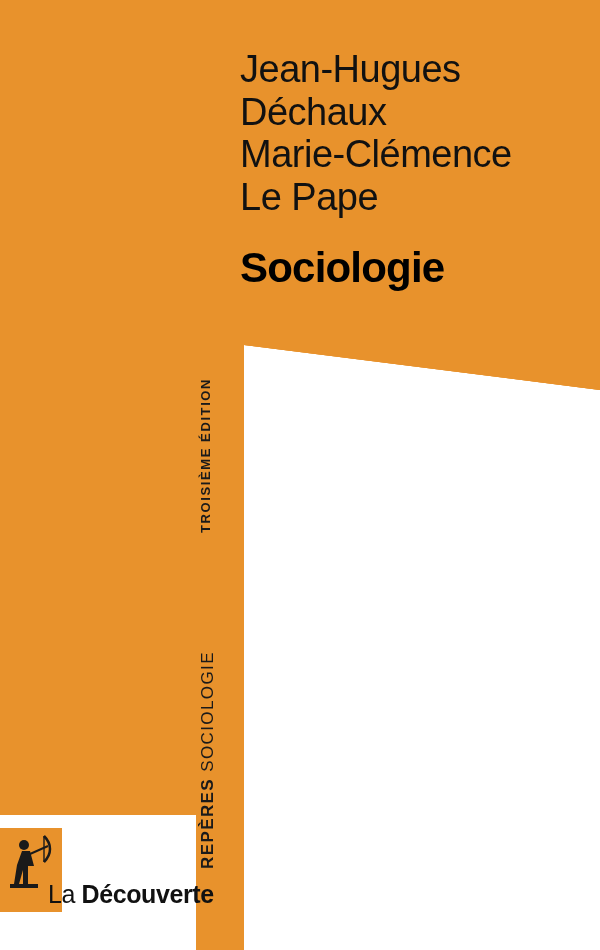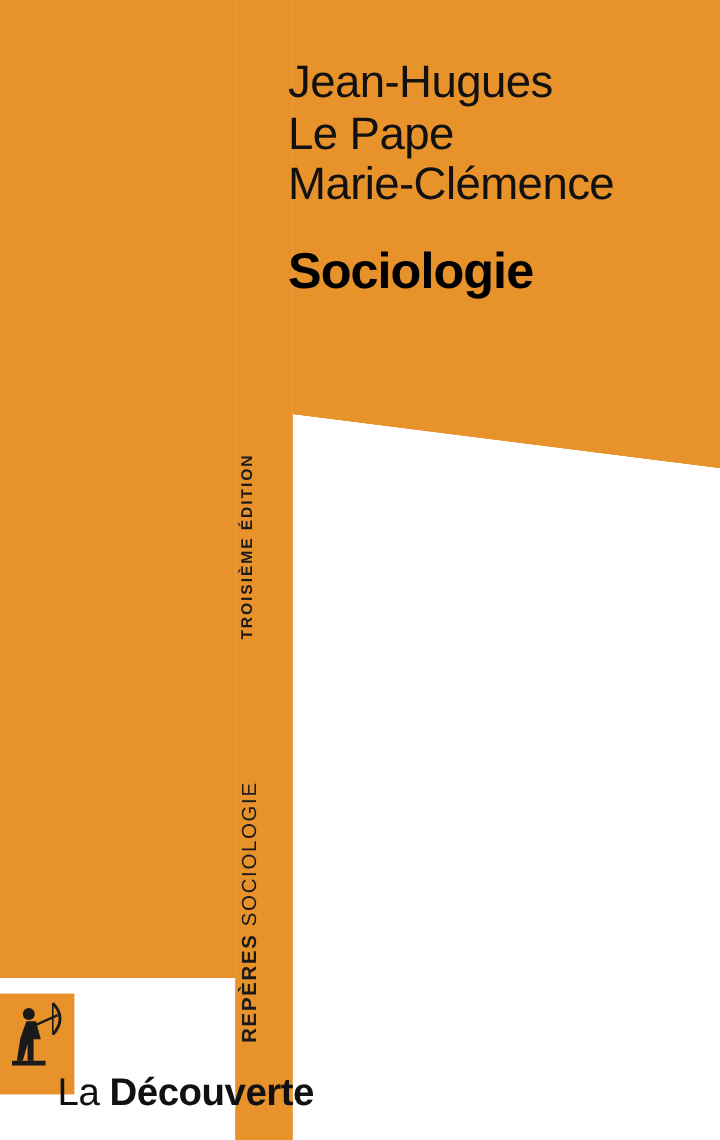--- a/index.html
+++ b/index.html
@@ -119,22 +119,22 @@
   .archer {
     position: absolute;
     left: 4px;
     top: 12px;
     width: 54px;
     height: 68px;
   }
   .publisher-name {
     position: absolute;
     left: 48px;
-    top: 72px;
-    font-size: 32px;
+    top: 60px;
+    font-size: 25px;
     font-weight: bold;
     color: #111111;
     letter-spacing: -0.4px;
     white-space: nowrap;
   }
   .publisher-name .article {
     font-weight: normal;
   }
 </style>
 </head>
@@ -154,22 +154,23 @@
     <rect x="196" y="0" width="48" height="950" fill="#e8922c"></rect>
     <polygon points="0,0 196,0 196,815 0,815" fill="#e8922c"></polygon>
     <polygon points="244,30 600,30 600,390 244,345" fill="#e8922c"></polygon>
     <polygon points="244,0 600,0 600,30 244,30" fill="#e8922c"></polygon>
     <polygon points="244,345 244,30 600,30 600,390" fill="#e8922c"></polygon>
   </svg>
 
   <div class="text-block">
     <div class="authors">
       <span class="line">Jean-Hugues</span>
+      <span class="line">Déchaux</span>
+      <span class="line">Marie-Clémence</span>
       <span class="line">Le Pape</span>
-      <span class="line">Marie-Clémence</span>
     </div>
     <div class="title">
       <span class="line">Sociologie</span>
     </div>
   </div>
 
   <div class="spine-strip">
     <div class="vert edition">TROISIÈME ÉDITION</div>
     <div class="vert collection">
       <span>REPÈRES</span><span class="sub"> SOCIOLOGIE</span>

